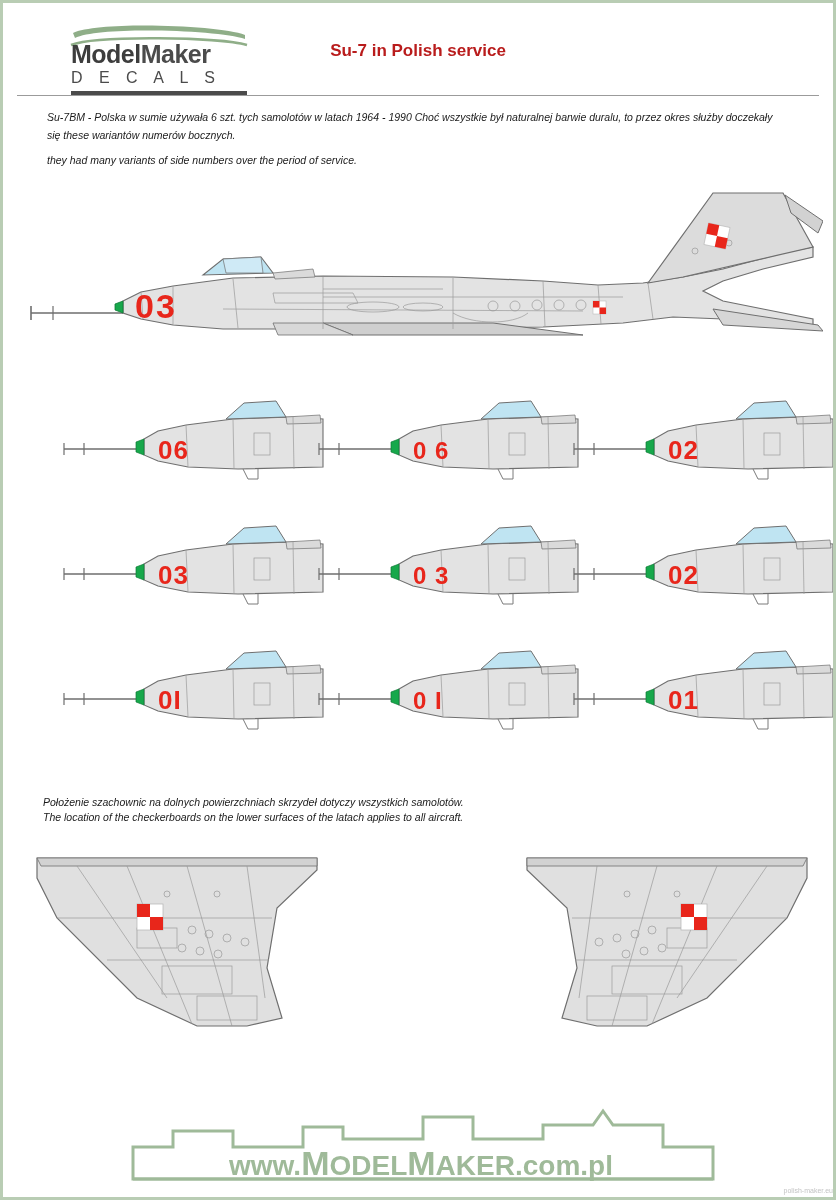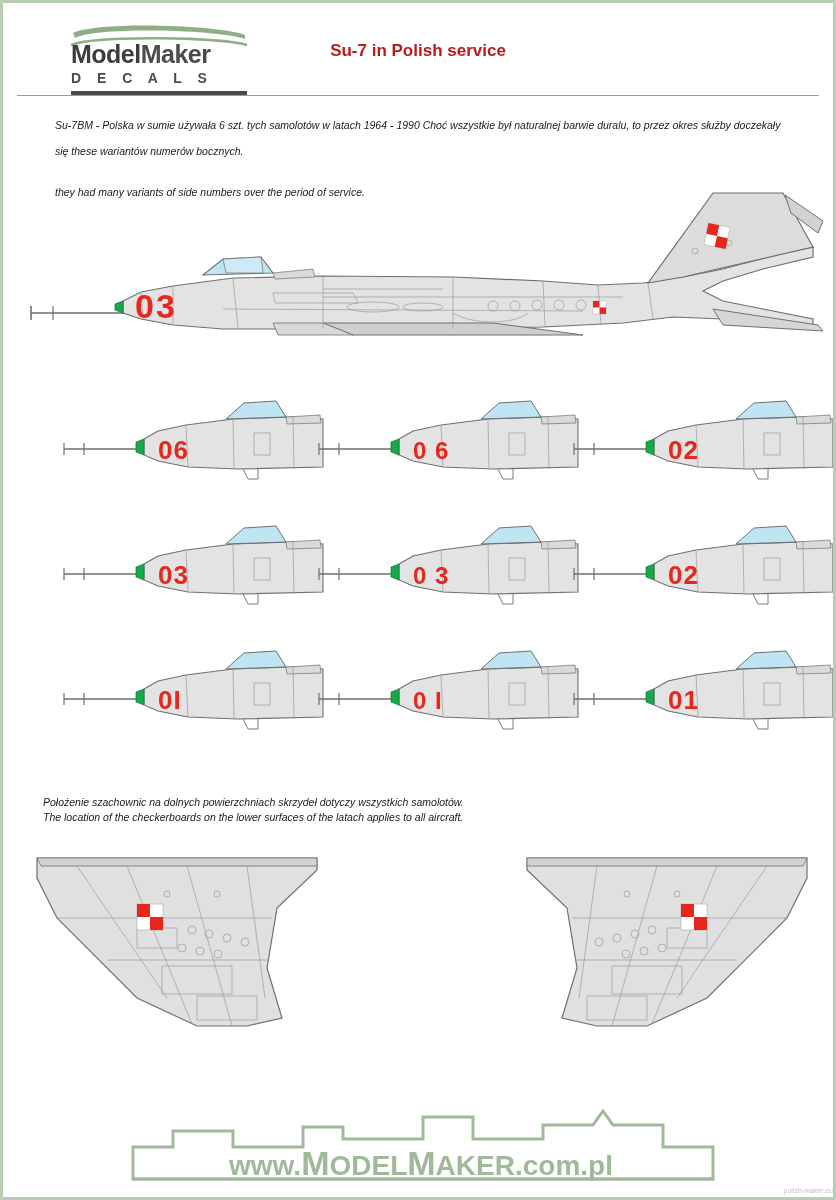--- a/index.html
+++ b/index.html
@@ -32,22 +32,22 @@
     font-family: "Liberation Sans", sans-serif;
     font-weight: bold;
     font-size: 25px;
     letter-spacing: -0.5px;
     color: #4b4b4b;
     line-height: 26px;
   }
   .logo-mm .m1 { color: #3d3d3d; }
   .logo-decals {
     font-family: "Liberation Sans", sans-serif;
-    font-weight: bold;
-    font-size: 14px;
+    font-weight: normal;
+    font-size: 16px;
     letter-spacing: 6px;
     color: #4b4b4b;
     line-height: 22px;
   }
   .logo-underline {
     width: 176px;
     height: 4px;
     background: #4b4b4b;
     margin-top: 2px;
   }
@@ -80,21 +80,21 @@
   .desc {
     position: absolute;
     left: 40px;
     right: 30px;
     top: 103px;
     font-size: 10.5px;
     font-style: italic;
     color: #1a1a1a;
     line-height: 14px;
   }
-  .desc p { margin: 12px; font-style: italic; }
+  .desc p { margin: 4px; font-style: italic; }
   .desc .gap { height: 3px; }
   
   .note {
     position: absolute;
     left: 40px;
     top: 792px;
     font-size: 10.5px;
     font-style: italic;
     color: #1a1a1a;
     line-height: 15px;

